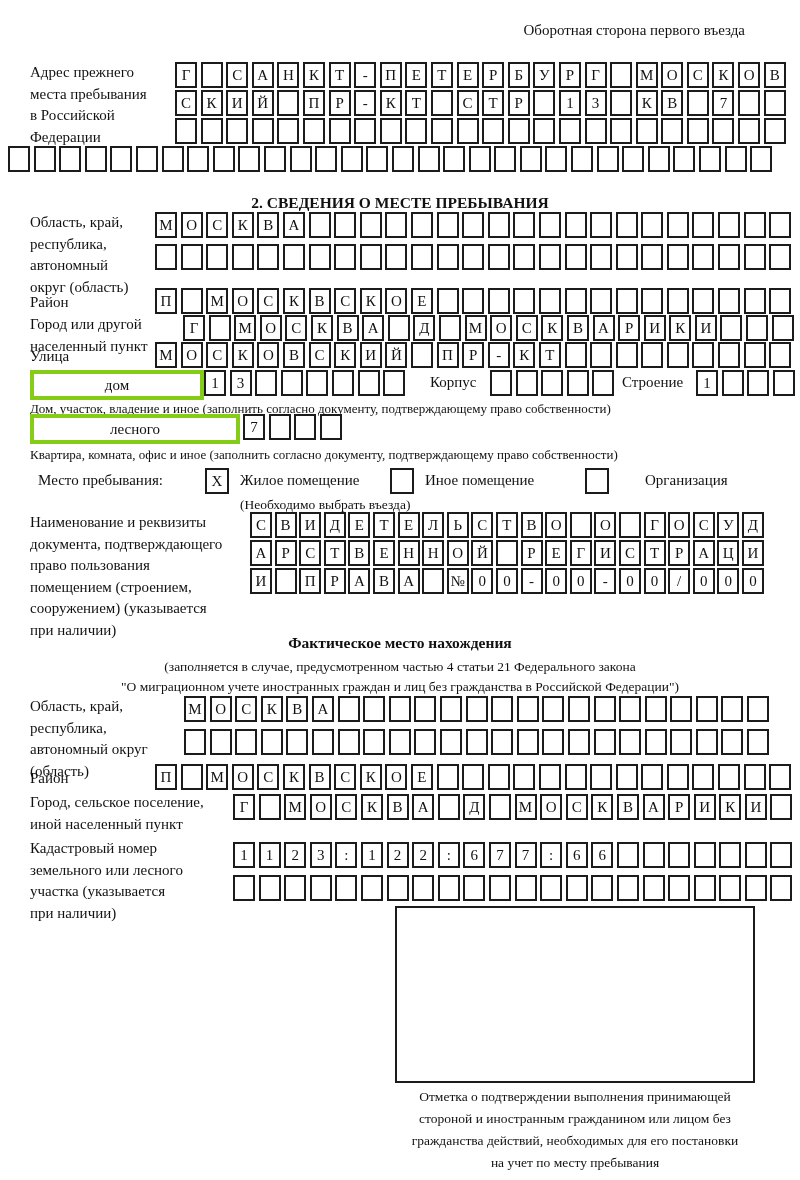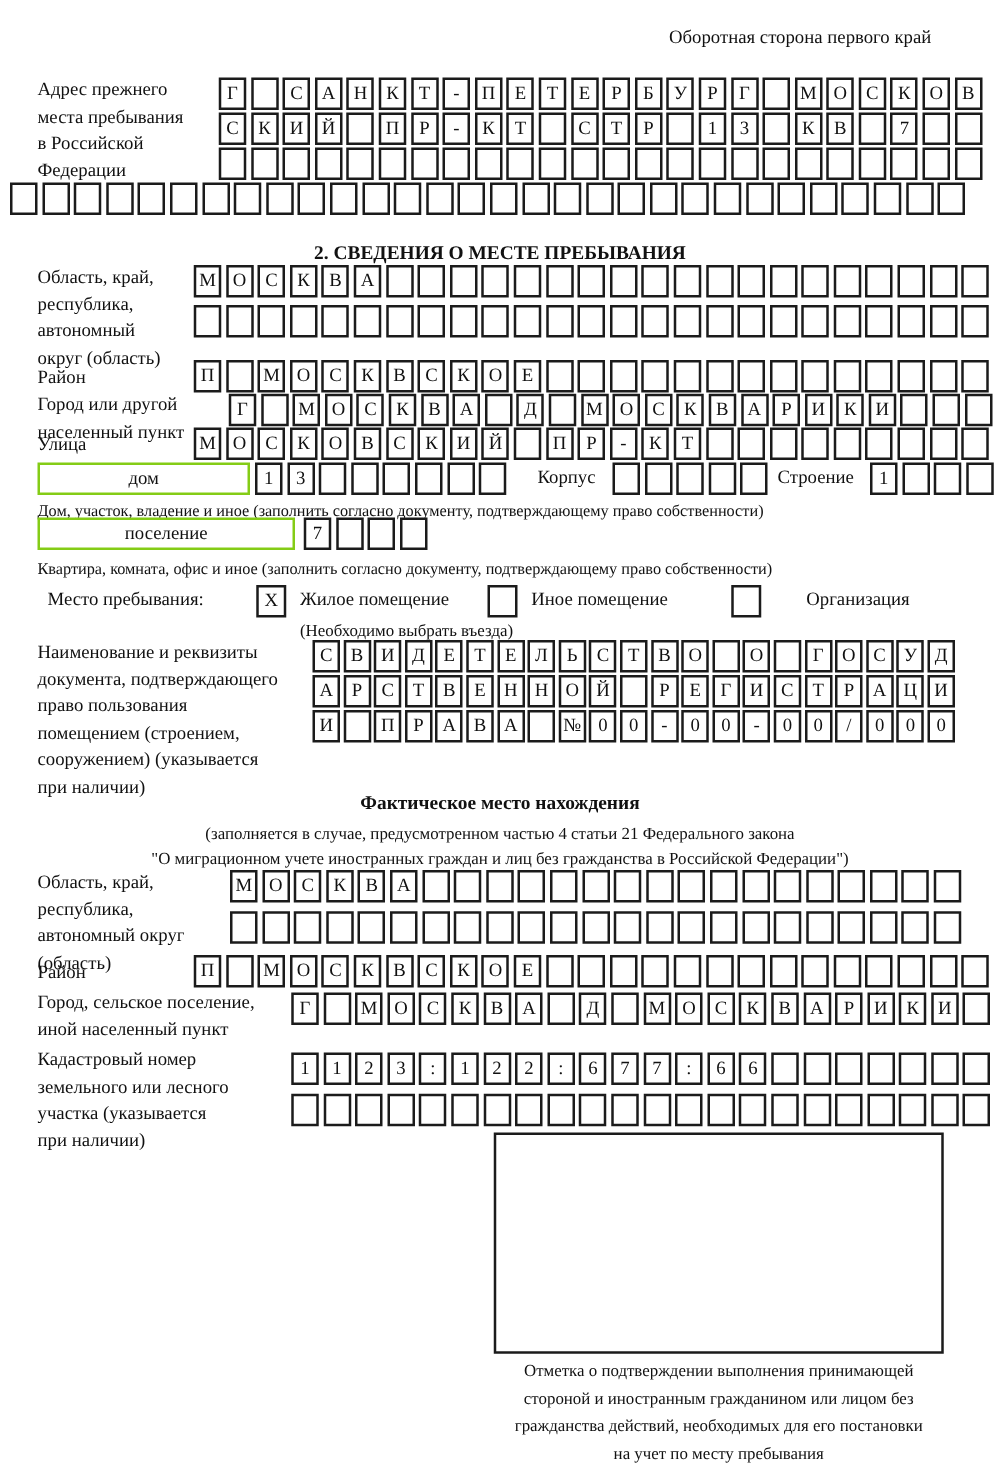--- a/index.html
+++ b/index.html
@@ -9,31 +9,31 @@
   .cap{position:absolute;font-size:13px;line-height:17px;}
   .cap.center{left:0;width:800px;text-align:center;}
   .heading{position:absolute;left:0;width:800px;text-align:center;font-weight:bold;font-size:15.5px;}
   .corner{position:absolute;font-size:15px;}
   .cellrow{position:absolute;display:flex;gap:3.6px;}
   .cellrow.tight{gap:2.6px;}
   .cell{flex:none;width:18px;height:22px;border:2px solid #1b1b1b;box-sizing:content-box;
         text-align:center;font-size:15px;line-height:22px;overflow:hidden;}
   .checkbox{position:absolute;width:20px;height:22px;border:2px solid #1b1b1b;
         text-align:center;font-size:15px;line-height:22px;}
-  .namedbox{position:absolute;height:22px;border:2px solid #84cc16;
+  .namedbox{position:absolute;height:22px;border:4px solid #84cc16;
         text-align:center;font-size:15px;line-height:22px;}
   .markbox{position:absolute;border:2px solid #1b1b1b;background:#fff;}
   .bottomnote{position:absolute;font-size:13.5px;line-height:22px;text-align:center;white-space:pre-line;}
 </style>
 </head>
 <body>
 
 <div id="page">
 
-  <div class="corner" style="top:22px;right:55px;">Оборотная сторона первого край</div>
+  <div class="corner" style="top:22px;right:55px;">Оборотная сторона первого въезда</div>
 
   <div class="lbl" style="left:30px;top:62px;width:150px;">Адрес прежнего
 места пребывания
 в Российской
 Федерации</div>
   <div class="cellrow" style="left:175px;top:62px;">
       <span class="cell">Г</span>
       <span class="cell"></span>
       <span class="cell">С</span>
       <span class="cell">А</span>
@@ -312,21 +312,21 @@
     </div>
   <div class="lbl" style="left:622px;top:372px;">Строение</div>
   <div class="cellrow" style="left:696px;top:370px;">
       <span class="cell">1</span>
       <span class="cell"></span>
       <span class="cell"></span>
       <span class="cell"></span>
     </div>
   <div class="cap" style="left:30px;top:400px;">Дом, участок, владение и иное (заполнить согласно документу, подтверждающему право собственности)</div>
 
-  <div class="namedbox" style="left:30px;top:414px;width:202px;">поселение</div>
+  <div class="namedbox" style="left:30px;top:414px;width:202px;">лесного</div>
   <div class="cellrow" style="left:243px;top:414px;">
       <span class="cell">7</span>
       <span class="cell"></span>
       <span class="cell"></span>
       <span class="cell"></span>
     </div>
   <div class="cap" style="left:30px;top:446px;">Квартира, комната, офис и иное (заполнить согласно документу, подтверждающему право собственности)</div>
 
   <div class="lbl" style="left:38px;top:470px;">Место пребывания:</div>
   <div class="checkbox" style="left:205px;top:468px;">X</div>

